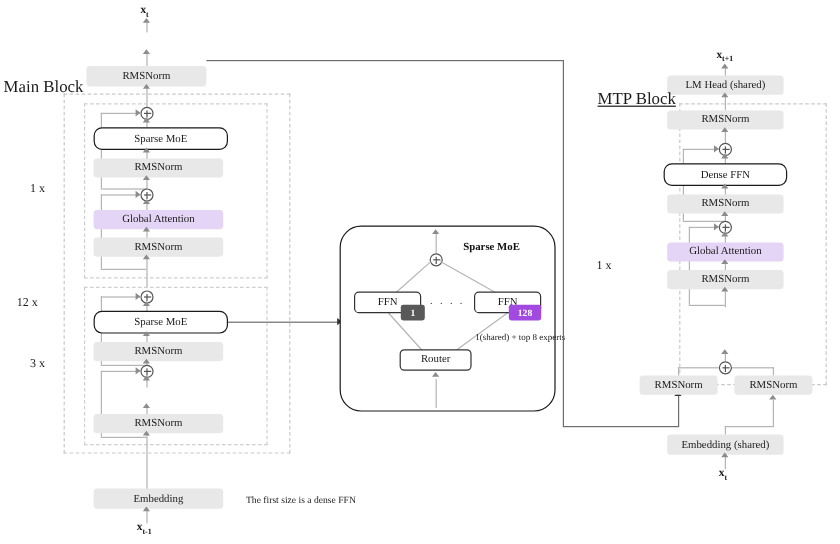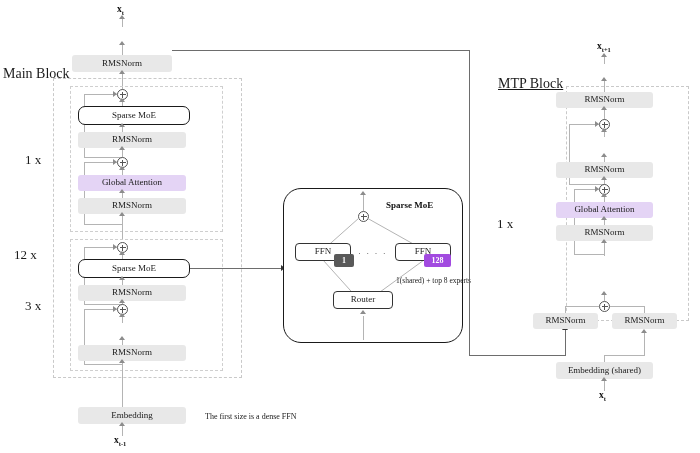--- a/index.html
+++ b/index.html
@@ -52,21 +52,21 @@
     color: #ffffff;
   }
   .label {
     position: absolute;
     font-size: 14px;
     color: #1a1a1a;
     white-space: nowrap;
   }
   .label-small {
     position: absolute;
-    font-size: 13px;
+    font-size: 10px;
     color: #1a1a1a;
     white-space: nowrap;
   }
   .caption {
     position: absolute;
     font-size: 8px;
     color: #1a1a1a;
     line-height: 1.45;
     white-space: nowrap;
   }
@@ -313,39 +313,41 @@
   <div class="hline" style="left:469px; top:355px; width:97px; background:#6d6d6d; height:0.9px;"></div>
   <div class="vline" style="left:565px; top:330px; height:25px; background:#6d6d6d; width:0.9px;"></div>
   <div class="arrow-up-d" style="left:562px; top:326px;"></div>
 
   <div class="io-text" style="left:597px; top:41px;">
     <span>x</span><sub>t+1</sub>
   </div>
   <div class="vline" style="left:604px; top:55px; height:9px;"></div>
   <div class="arrow-up" style="left:601px; top:53px;"></div>
 
+  <div class="box gray" style="left:556px; top:63px; width:97px; height:16px;">LM Head (shared)</div>
   <div class="vline" style="left:604px; top:79px; height:13px;"></div>
   <div class="arrow-up" style="left:601px; top:77px;"></div>
 
   <div class="label" style="left:498px; top:76px;text-decoration:underline;">MTP Block</div>
   <div class="dash-outer" style="left:566px; top:86px; width:123px; height:235px;"></div>
   <div class="label-small" style="left:497px; top:216px;">1 x</div>
 
   <div class="box gray" style="left:556px; top:92px; width:97px; height:16px;">RMSNorm</div>
   <div class="vline" style="left:604px; top:108px; height:12px;"></div>
   <div class="arrow-up" style="left:601px; top:106px;"></div>
 
   <div class="plus" style="left:599px; top:119px;"></div>
   <div class="hline" style="left:569px; top:124px; width:30px;"></div>
   <div class="vline" style="left:569px; top:124px; height:60px;"></div>
   <div class="hline" style="left:569px; top:184px; width:35px;"></div>
   <div class="arrow-right-d" style="left:595px; top:121px; border-left-color:#8c8c8c;"></div>
 
   <div class="vline" style="left:604px; top:130px; height:7px;"></div>
   <div class="arrow-up" style="left:601px; top:128px;"></div>
+  <div class="box solid" style="left:553px; top:136px; width:103px; height:19px;">Dense FFN</div>
   <div class="vline" style="left:604px; top:155px; height:8px;"></div>
   <div class="arrow-up" style="left:601px; top:153px;"></div>
 
   <div class="box gray" style="left:556px; top:162px; width:97px; height:16px;">RMSNorm</div>
   <div class="vline" style="left:604px; top:178px; height:12px;"></div>
   <div class="arrow-up" style="left:601px; top:176px;"></div>
 
   <div class="plus" style="left:599px; top:184px;"></div>
   <div class="hline" style="left:574px; top:189px; width:25px;"></div>
   <div class="vline" style="left:574px; top:189px; height:65px;"></div>

